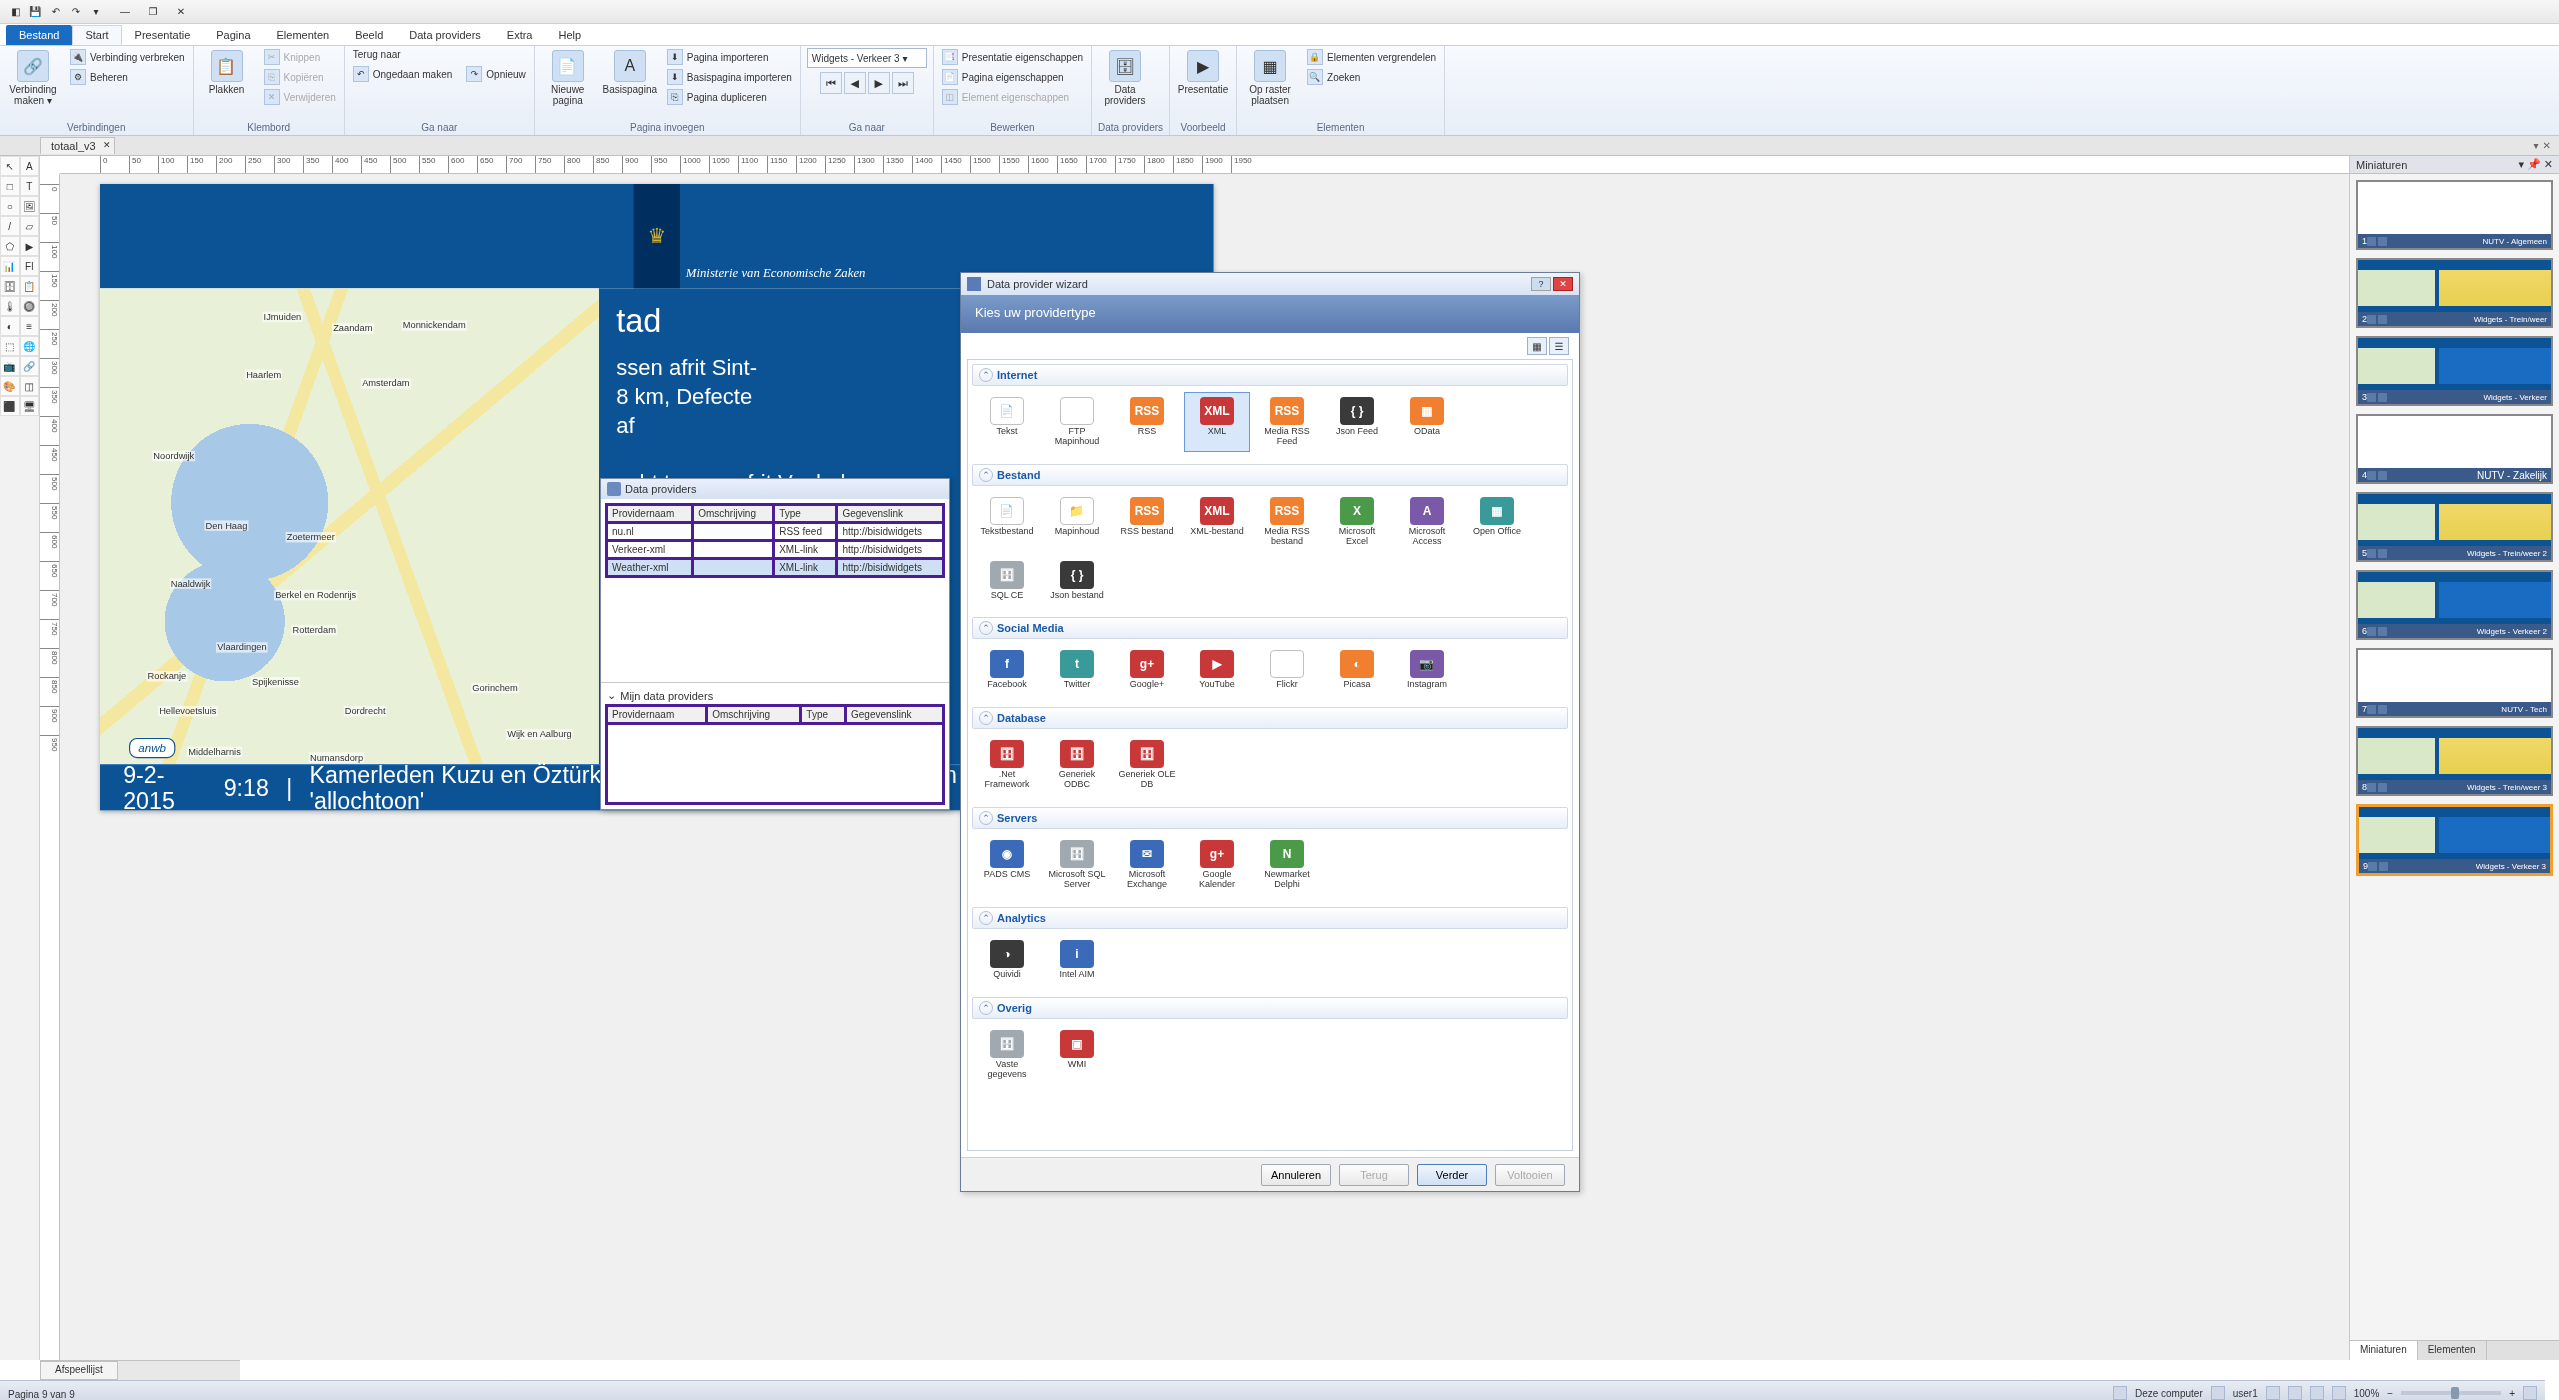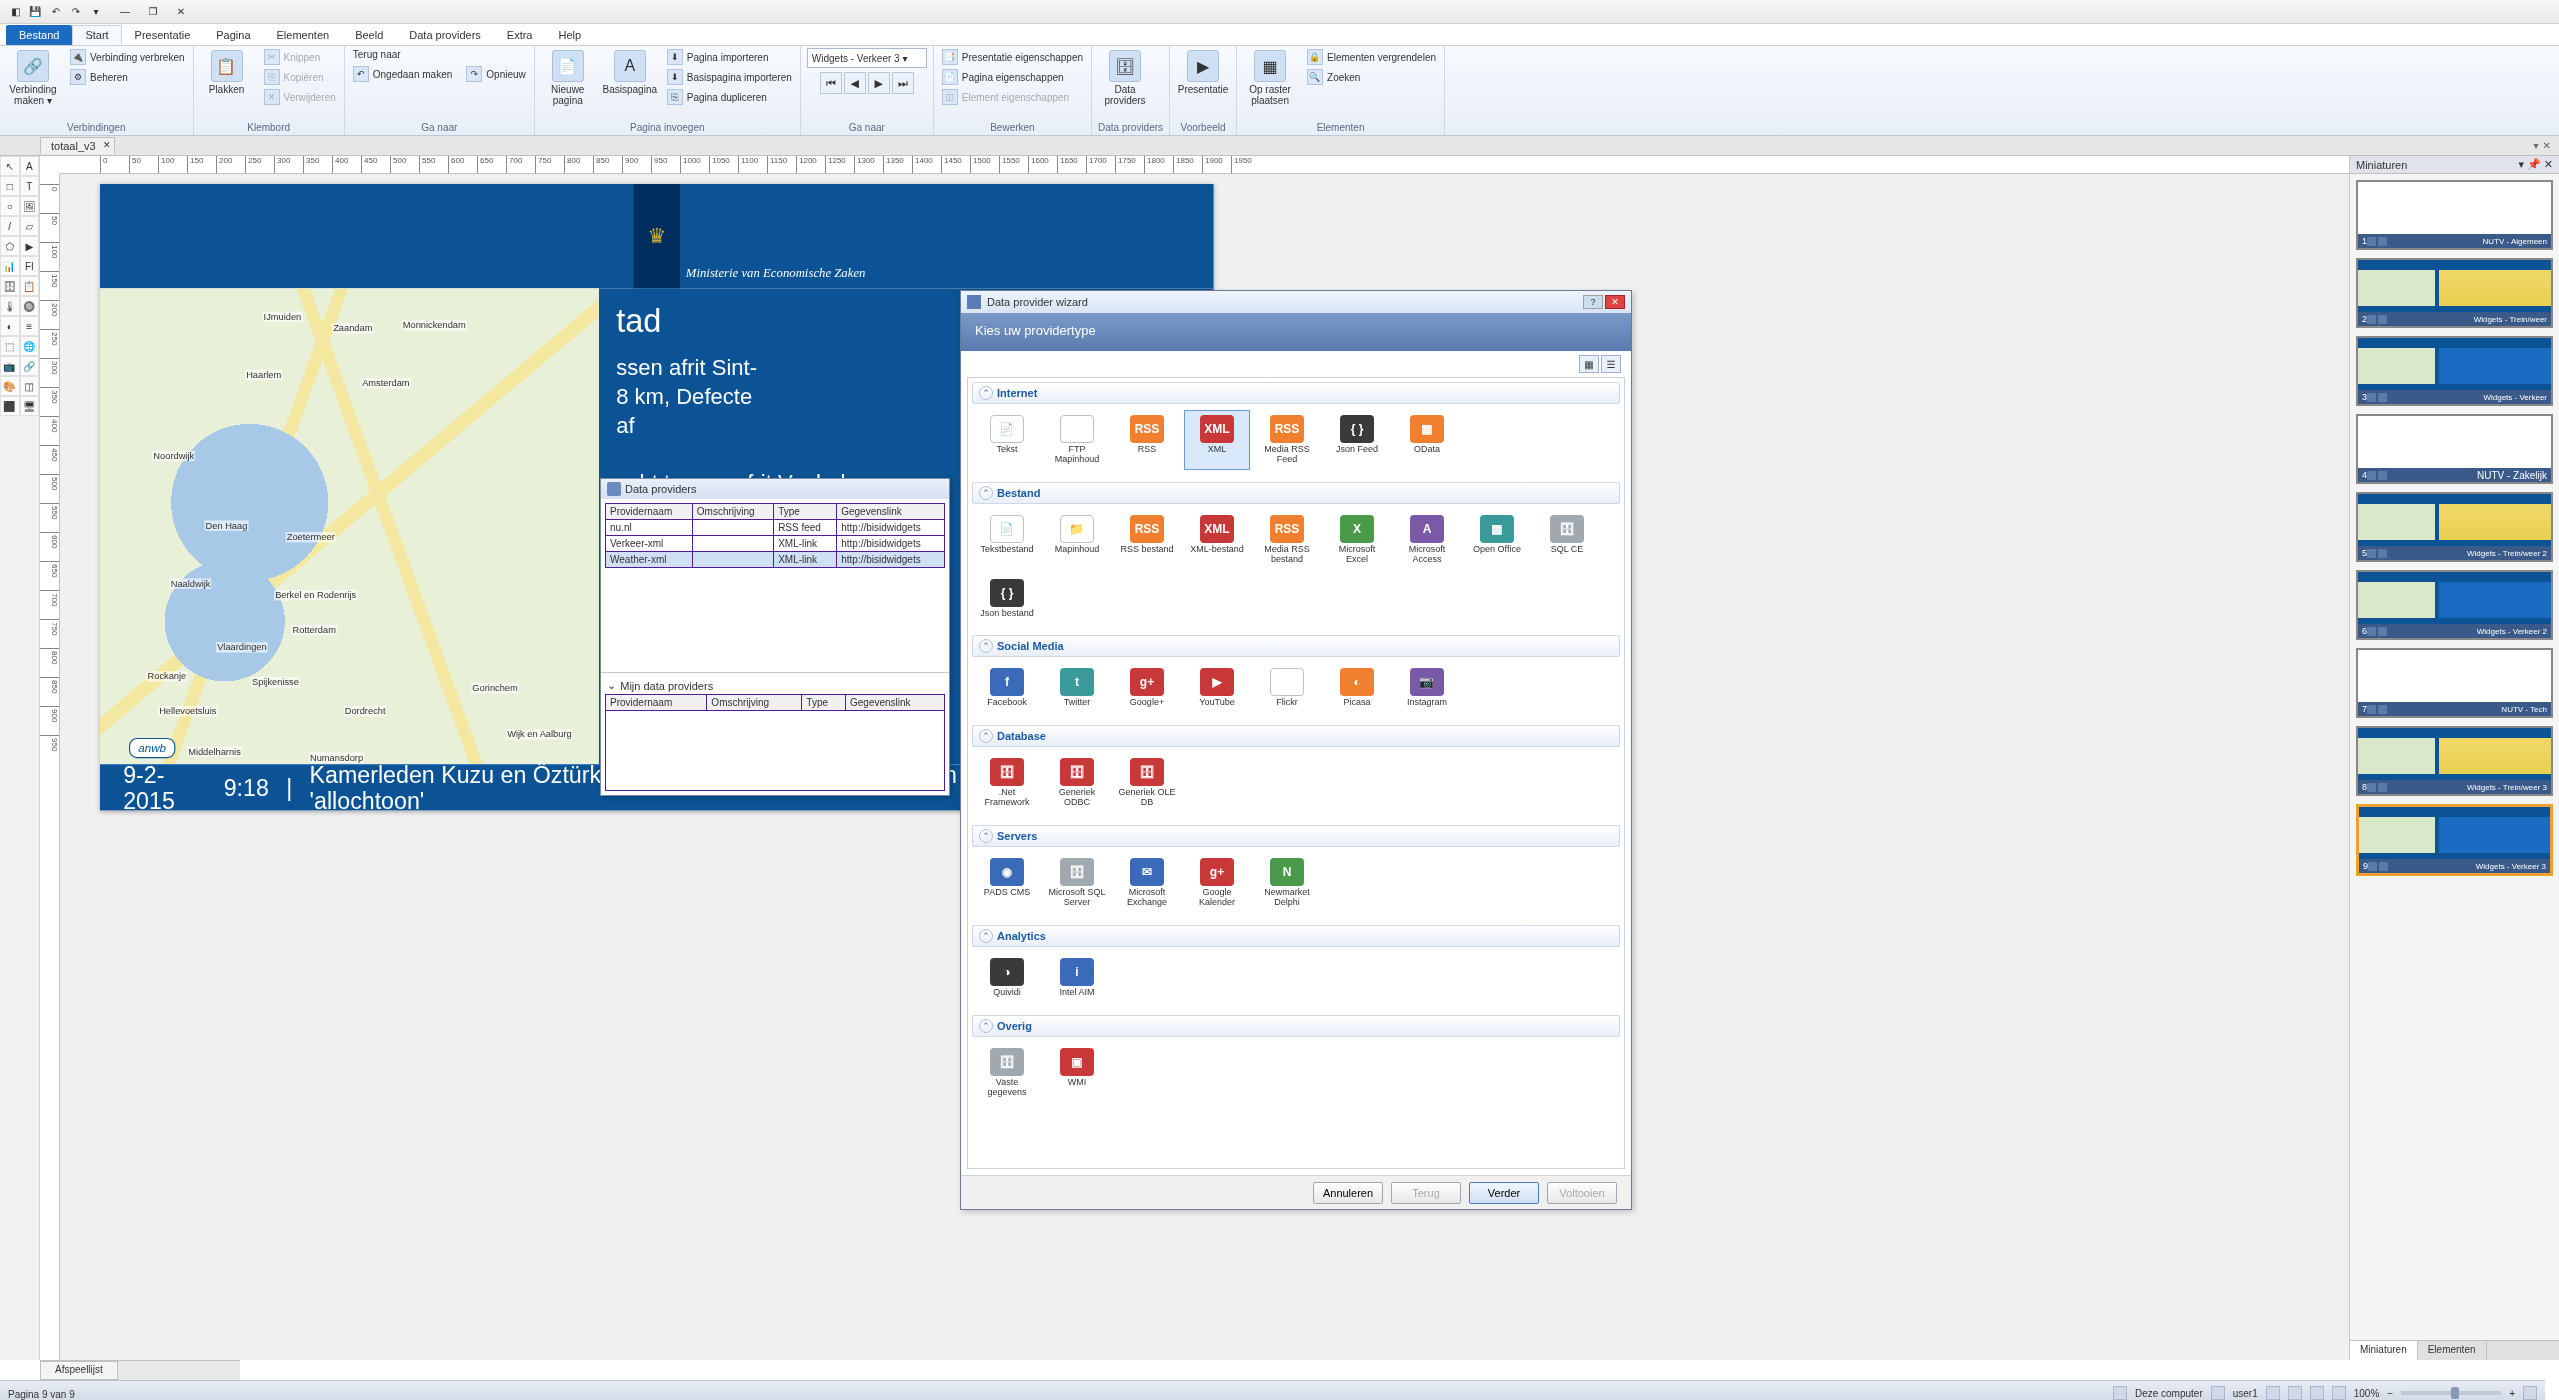--- a/index.html
+++ b/index.html
@@ -96,28 +96,28 @@
 .thumbs-tabs .tt.active{ background:#fff;}
 
 
 .float-panel { position:absolute; background:#fff; border:1px solid #7a8ba8; box-shadow:2px 2px 6px rgba(0,0,0,.2); }
 .float-title { height:20px; background:linear-gradient(#eaf0fa,#d4e0f0); display:flex; align-items:center; padding:0 6px; font-size:11px; gap:4px;}
 .float-title .ico{width:14px;height:14px;background:#6a8ac0;border-radius:2px;}
 
 
 #dp-panel { top:478px; left:600px; width:350px; }
 .dp-table { width:100%; border-collapse:collapse; font-size:10px; }
-.dp-table th,.dp-table td { border:1px solid #4c1d95; padding:2px 4px; text-align:left; }
+.dp-table th,.dp-table td { border:3px solid #4c1d95; padding:2px 4px; text-align:left; }
 .dp-table th { background:#f0f0f0; font-weight:normal;}
 .dp-table tr.sel td { background:#cfe0f5;}
 .dp-section { border-top:1px solid #c8c8c8; padding:4px;}
 .dp-section-head{display:flex;align-items:center;gap:4px;font-size:11px;padding:2px;}
 
 
-#wizard { top:290px; left:960px; width:672px; height:920px; background:#fff; border:1px solid #6a7a98; }
+#wizard { top:272px; left:960px; width:620px; height:920px; background:#fff; border:1px solid #6a7a98; }
 .wiz-title { height:22px; background:linear-gradient(#eef4fc,#d8e4f4); display:flex; align-items:center; gap:6px; padding:0 6px; font-size:11px;}
 .wiz-title .ico{width:14px;height:14px;background:#5a7ab8;}
 .wiz-title .wbtns{margin-left:auto;display:flex;gap:2px;}
 .wiz-title .wbtns span{width:20px;height:14px;border:1px solid #a0a0a0;display:inline-flex;align-items:center;justify-content:center;font-size:9px;}
 .wiz-title .wbtns .close{background:#d44;color:#fff;border-color:#a22;}
 .wiz-banner { height:38px; background:linear-gradient(#7a9ac8,#5a7ab0); color:#fff; padding:10px 14px; font-size:13px;}
 .wiz-view-toggle{display:flex;justify-content:flex-end;padding:4px 10px;gap:2px;}
 .wiz-view-toggle span{width:20px;height:18px;border:1px solid #a0b0c8;background:#e8f0fa;display:inline-flex;align-items:center;justify-content:center;font-size:10px;}
 .wiz-body { position:absolute; top:86px; left:6px; right:6px; bottom:40px; border:1px solid #c8d0dc; overflow:auto; padding:4px;}
 .wiz-cat { margin-bottom:6px;}

